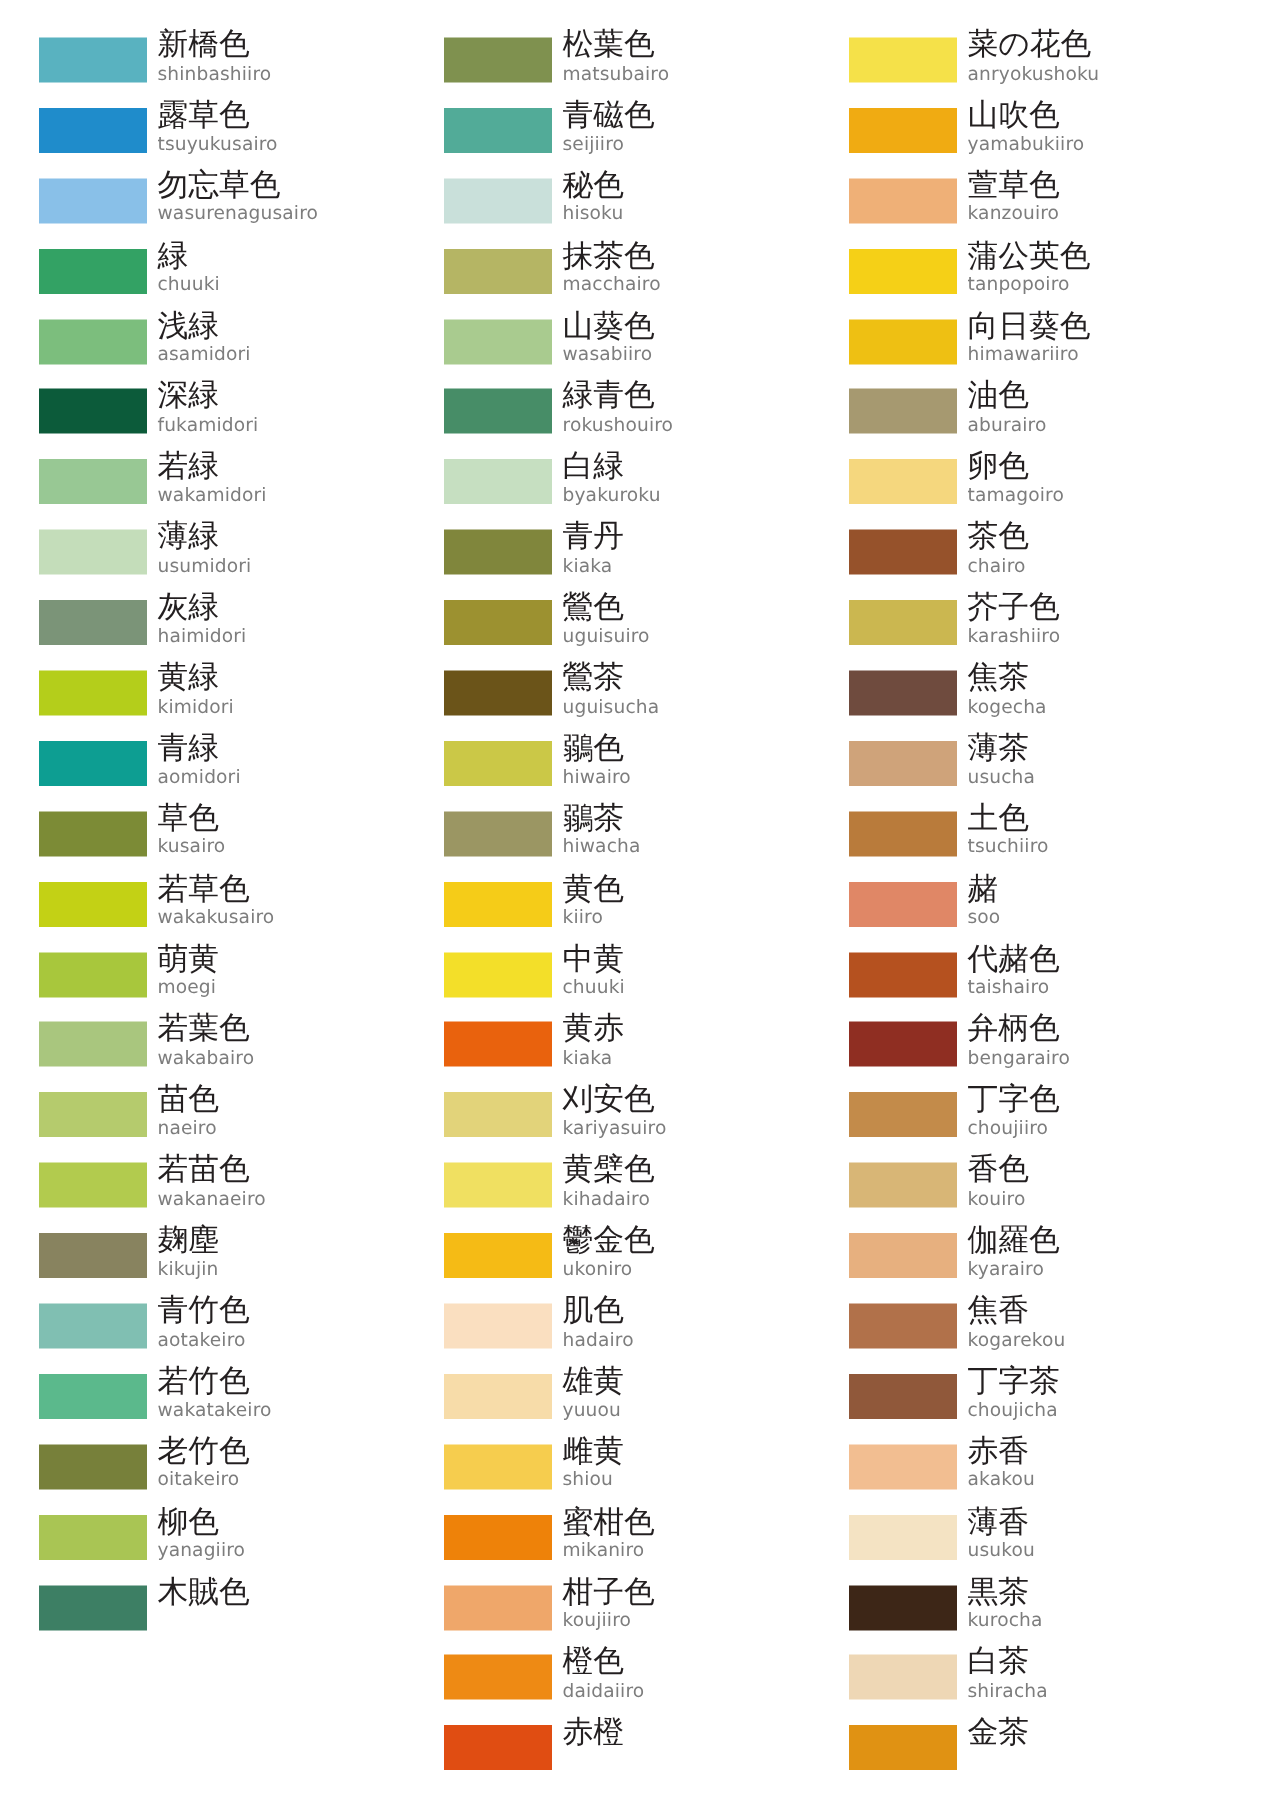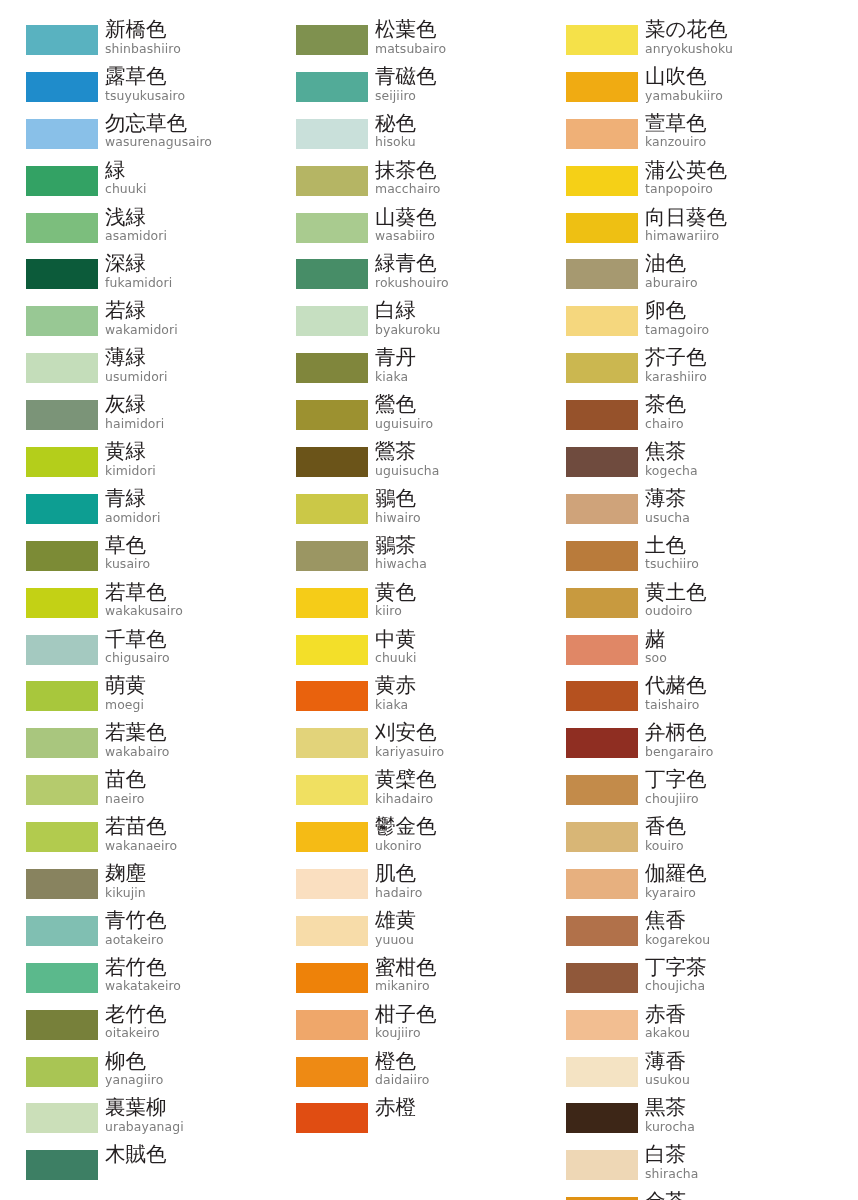--- a/index.html
+++ b/index.html
@@ -150,27 +150,20 @@
         </span>
       </div>
       <div class="color-row">
         <span class="color-swatch" style="background-color: rgb(195, 209, 21);"></span>
         <span class="color-label-block">
           <span class="color-name-ja">若草色</span>
           <span class="color-name-romaji">wakakusairo</span>
         </span>
       </div>
       <div class="color-row">
-        <span class="color-swatch" style="background-color: rgb(164, 201, 192);"></span>
-        <span class="color-label-block">
-          <span class="color-name-ja">千草色</span>
-          <span class="color-name-romaji">chigusairo</span>
-        </span>
-      </div>
-      <div class="color-row">
         <span class="color-swatch" style="background-color: rgb(168, 199, 60);"></span>
         <span class="color-label-block">
           <span class="color-name-ja">萌黄</span>
           <span class="color-name-romaji">moegi</span>
         </span>
       </div>
       <div class="color-row">
         <span class="color-swatch" style="background-color: rgb(169, 198, 126);"></span>
         <span class="color-label-block">
           <span class="color-name-ja">若葉色</span>
@@ -220,27 +213,20 @@
         </span>
       </div>
       <div class="color-row">
         <span class="color-swatch" style="background-color: rgb(169, 197, 84);"></span>
         <span class="color-label-block">
           <span class="color-name-ja">柳色</span>
           <span class="color-name-romaji">yanagiiro</span>
         </span>
       </div>
       <div class="color-row">
-        <span class="color-swatch" style="background-color: rgb(203, 223, 185);"></span>
-        <span class="color-label-block">
-          <span class="color-name-ja">裏葉柳</span>
-          <span class="color-name-romaji">urabayanagi</span>
-        </span>
-      </div>
-      <div class="color-row">
         <span class="color-swatch" style="background-color: rgb(61, 127, 100);"></span>
         <span class="color-label-block">
           <span class="color-name-ja">木賊色</span>
         </span>
       </div>
     </div>
   <div class="color-column" id="color-column-2">
       <div class="color-row">
         <span class="color-swatch" style="background-color: rgb(127, 145, 79);"></span>
         <span class="color-label-block">
@@ -375,20 +361,27 @@
         </span>
       </div>
       <div class="color-row">
         <span class="color-swatch" style="background-color: rgb(247, 220, 169);"></span>
         <span class="color-label-block">
           <span class="color-name-ja">雄黄</span>
           <span class="color-name-romaji">yuuou</span>
         </span>
       </div>
       <div class="color-row">
+        <span class="color-swatch" style="background-color: rgb(246, 205, 78);"></span>
+        <span class="color-label-block">
+          <span class="color-name-ja">雌黄</span>
+          <span class="color-name-romaji">shiou</span>
+        </span>
+      </div>
+      <div class="color-row">
         <span class="color-swatch" style="background-color: rgb(238, 130, 9);"></span>
         <span class="color-label-block">
           <span class="color-name-ja">蜜柑色</span>
           <span class="color-name-romaji">mikaniro</span>
         </span>
       </div>
       <div class="color-row">
         <span class="color-swatch" style="background-color: rgb(239, 167, 106);"></span>
         <span class="color-label-block">
           <span class="color-name-ja">柑子色</span>
@@ -453,59 +446,52 @@
         </span>
       </div>
       <div class="color-row">
         <span class="color-swatch" style="background-color: rgb(245, 215, 126);"></span>
         <span class="color-label-block">
           <span class="color-name-ja">卵色</span>
           <span class="color-name-romaji">tamagoiro</span>
         </span>
       </div>
       <div class="color-row">
+        <span class="color-swatch" style="background-color: rgb(150, 82, 43);"></span>
+        <span class="color-label-block">
+          <span class="color-name-ja">茶色</span>
+          <span class="color-name-romaji">chairo</span>
+        </span>
+      </div>
+      <div class="color-row">
         <span class="color-swatch" style="background-color: rgb(203, 183, 80);"></span>
         <span class="color-label-block">
           <span class="color-name-ja">芥子色</span>
           <span class="color-name-romaji">karashiiro</span>
         </span>
       </div>
       <div class="color-row">
-        <span class="color-swatch" style="background-color: rgb(150, 82, 43);"></span>
-        <span class="color-label-block">
-          <span class="color-name-ja">茶色</span>
-          <span class="color-name-romaji">chairo</span>
-        </span>
-      </div>
-      <div class="color-row">
         <span class="color-swatch" style="background-color: rgb(111, 75, 62);"></span>
         <span class="color-label-block">
           <span class="color-name-ja">焦茶</span>
           <span class="color-name-romaji">kogecha</span>
         </span>
       </div>
       <div class="color-row">
         <span class="color-swatch" style="background-color: rgb(207, 163, 122);"></span>
         <span class="color-label-block">
           <span class="color-name-ja">薄茶</span>
           <span class="color-name-romaji">usucha</span>
         </span>
       </div>
       <div class="color-row">
         <span class="color-swatch" style="background-color: rgb(185, 123, 59);"></span>
         <span class="color-label-block">
           <span class="color-name-ja">土色</span>
           <span class="color-name-romaji">tsuchiiro</span>
-        </span>
-      </div>
-      <div class="color-row">
-        <span class="color-swatch" style="background-color: rgb(200, 154, 63);"></span>
-        <span class="color-label-block">
-          <span class="color-name-ja">黄土色</span>
-          <span class="color-name-romaji">oudoiro</span>
         </span>
       </div>
       <div class="color-row">
         <span class="color-swatch" style="background-color: rgb(224, 135, 102);"></span>
         <span class="color-label-block">
           <span class="color-name-ja">赭</span>
           <span class="color-name-romaji">soo</span>
         </span>
       </div>
       <div class="color-row">

